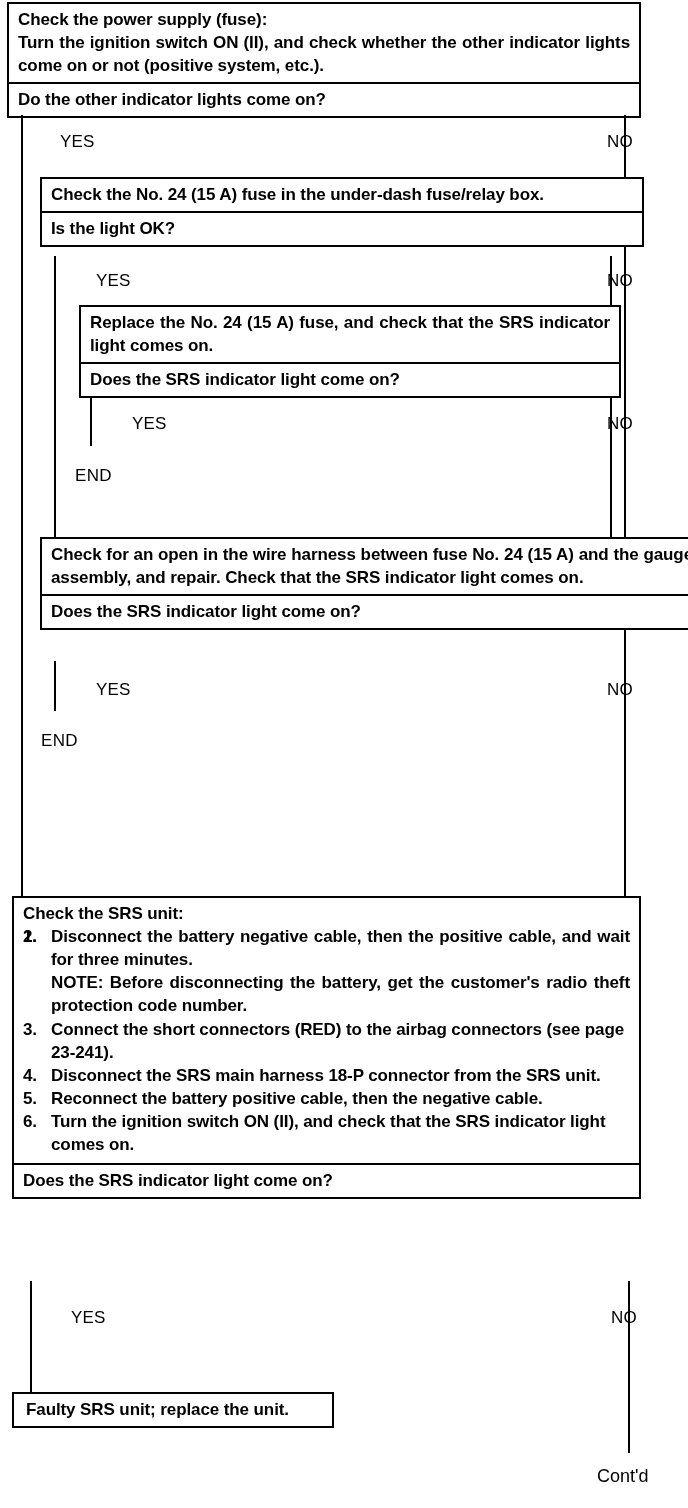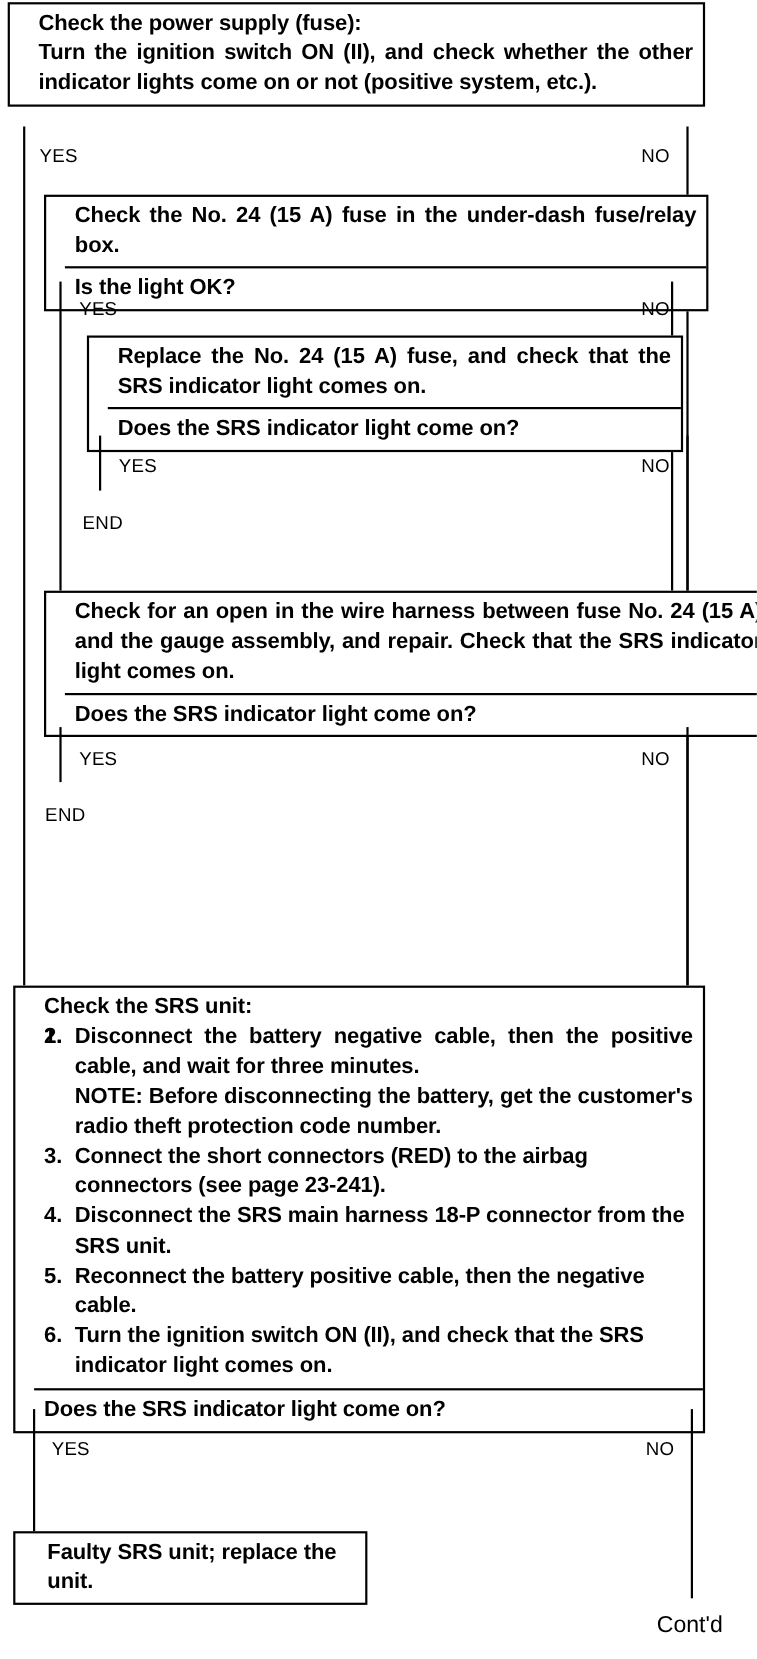--- a/index.html
+++ b/index.html
@@ -19,51 +19,51 @@
     width: 688px; height: 1508px;
   }
   
   .box {
     position: absolute;
     border: 2px solid #000;
     background: #fff;
   }
   .box .cell {
     padding: 4px 9px 5px 9px;
-    font-size: 20px;
+    font-size: 17px;
     font-weight: bold;
     line-height: 1.36;
     letter-spacing: -0.1px;
-    margin-left: 17px;
   }
   .box .cell + .cell { border-top: 2px solid #000; }
 
   
   .vline {
     position: absolute;
     width: 2px;
     background: #000;
   }
   
   .branch {
     position: absolute;
     font-size: 17px;
     font-weight: normal;
     line-height: 1;
     letter-spacing: 0.2px;
+    margin-left: 24px;
   }
   .endlbl {
     position: absolute;
     font-size: 17px;
     font-weight: normal;
     letter-spacing: .3px;
   }
   .contd {
     position: absolute;
-    font-size: 21px;
+    font-size: 18px;
     font-weight: normal;
   }
   
   ol.steps {
     margin: 0; padding: 0; list-style: none;
   }
   ol.steps li {
     position: relative;
     padding-left: 28px;
     margin: 0;
@@ -78,20 +78,21 @@
 </head>
 <body>
 
 <div class="page">
 
   <div class="box" style="left:7px; top:2px; width:634px;">
     <div class="cell">
       <span>Check the power supply (fuse):</span><br>
       <span class="jtext" style="display:block">Turn the ignition switch ON (II), and check whether the other indicator lights come on or not (positive system, etc.).</span>
     </div>
+    <div class="cell">Do the other indicator lights come on?</div>
   </div>
 
   <div class="vline" style="left:21px; top:115px; height:781px;"></div>
 
   <div class="vline" style="left:624px; top:115px; height:781px;"></div>
 
   <span class="branch" style="left:36px; top:133px;">YES</span>
   <span class="branch" style="left:583px; top:133px;">NO</span>
 
   <div class="box" style="left:40px; top:177px; width:604px;">

